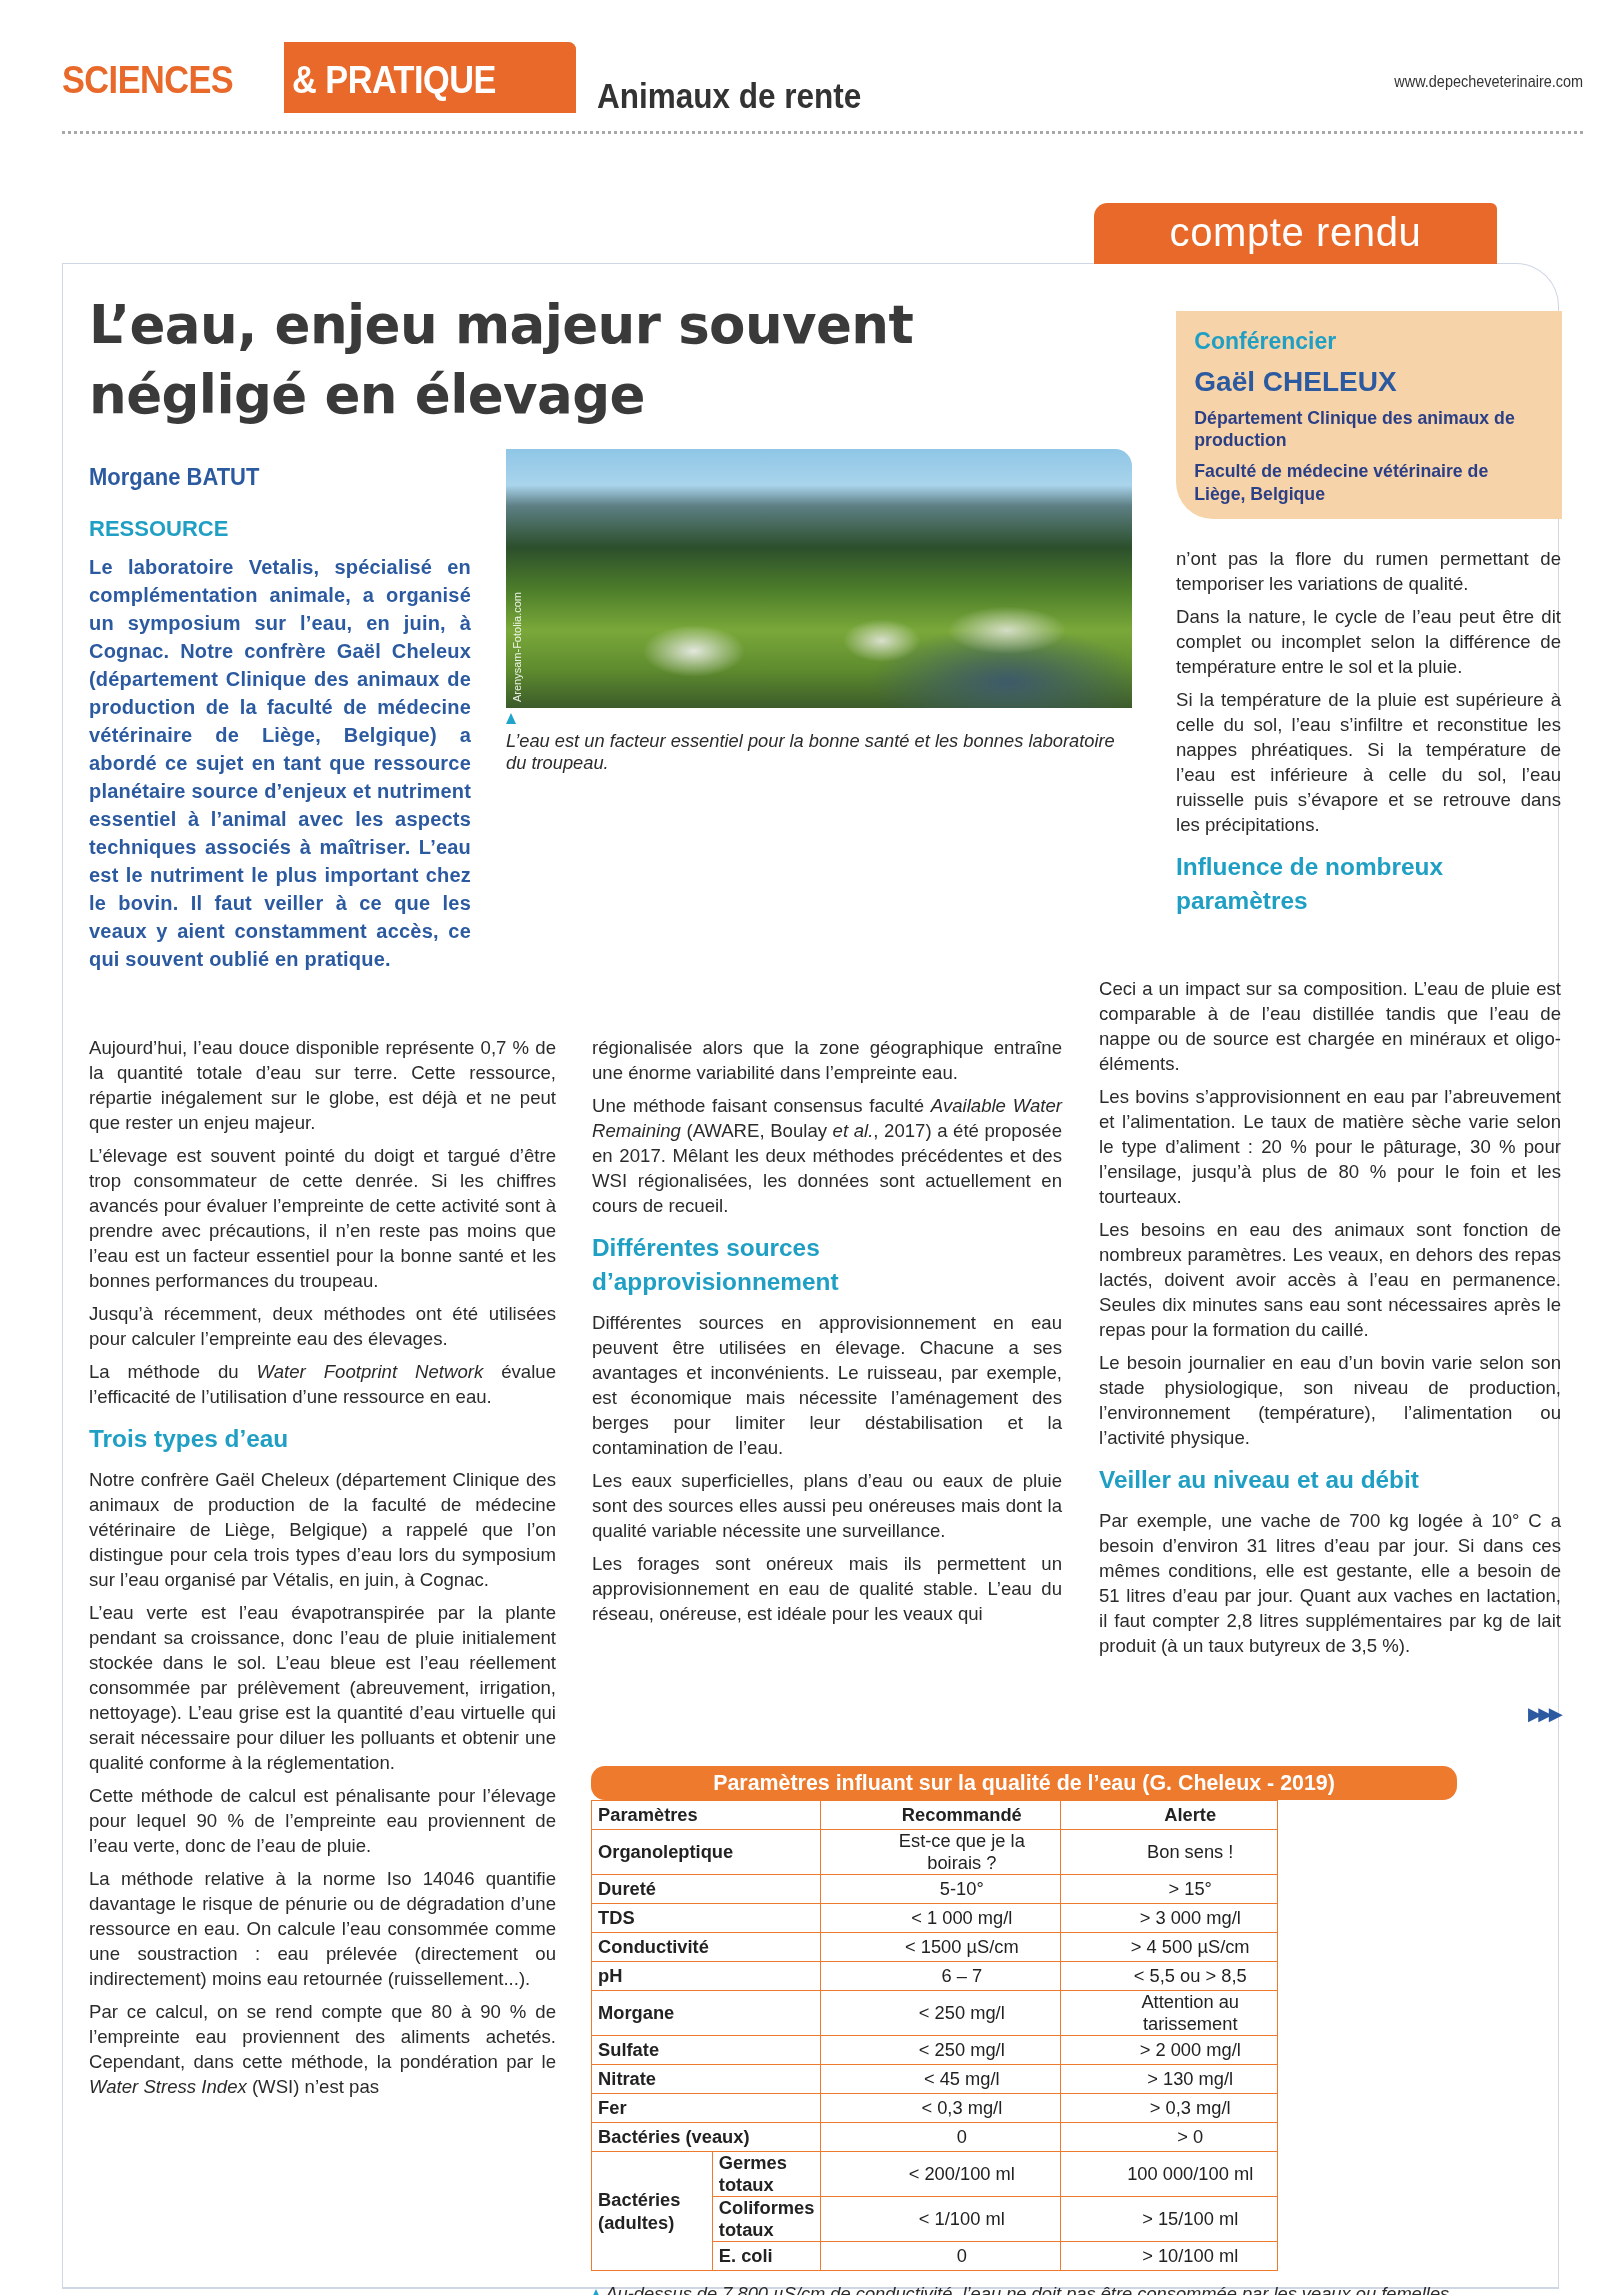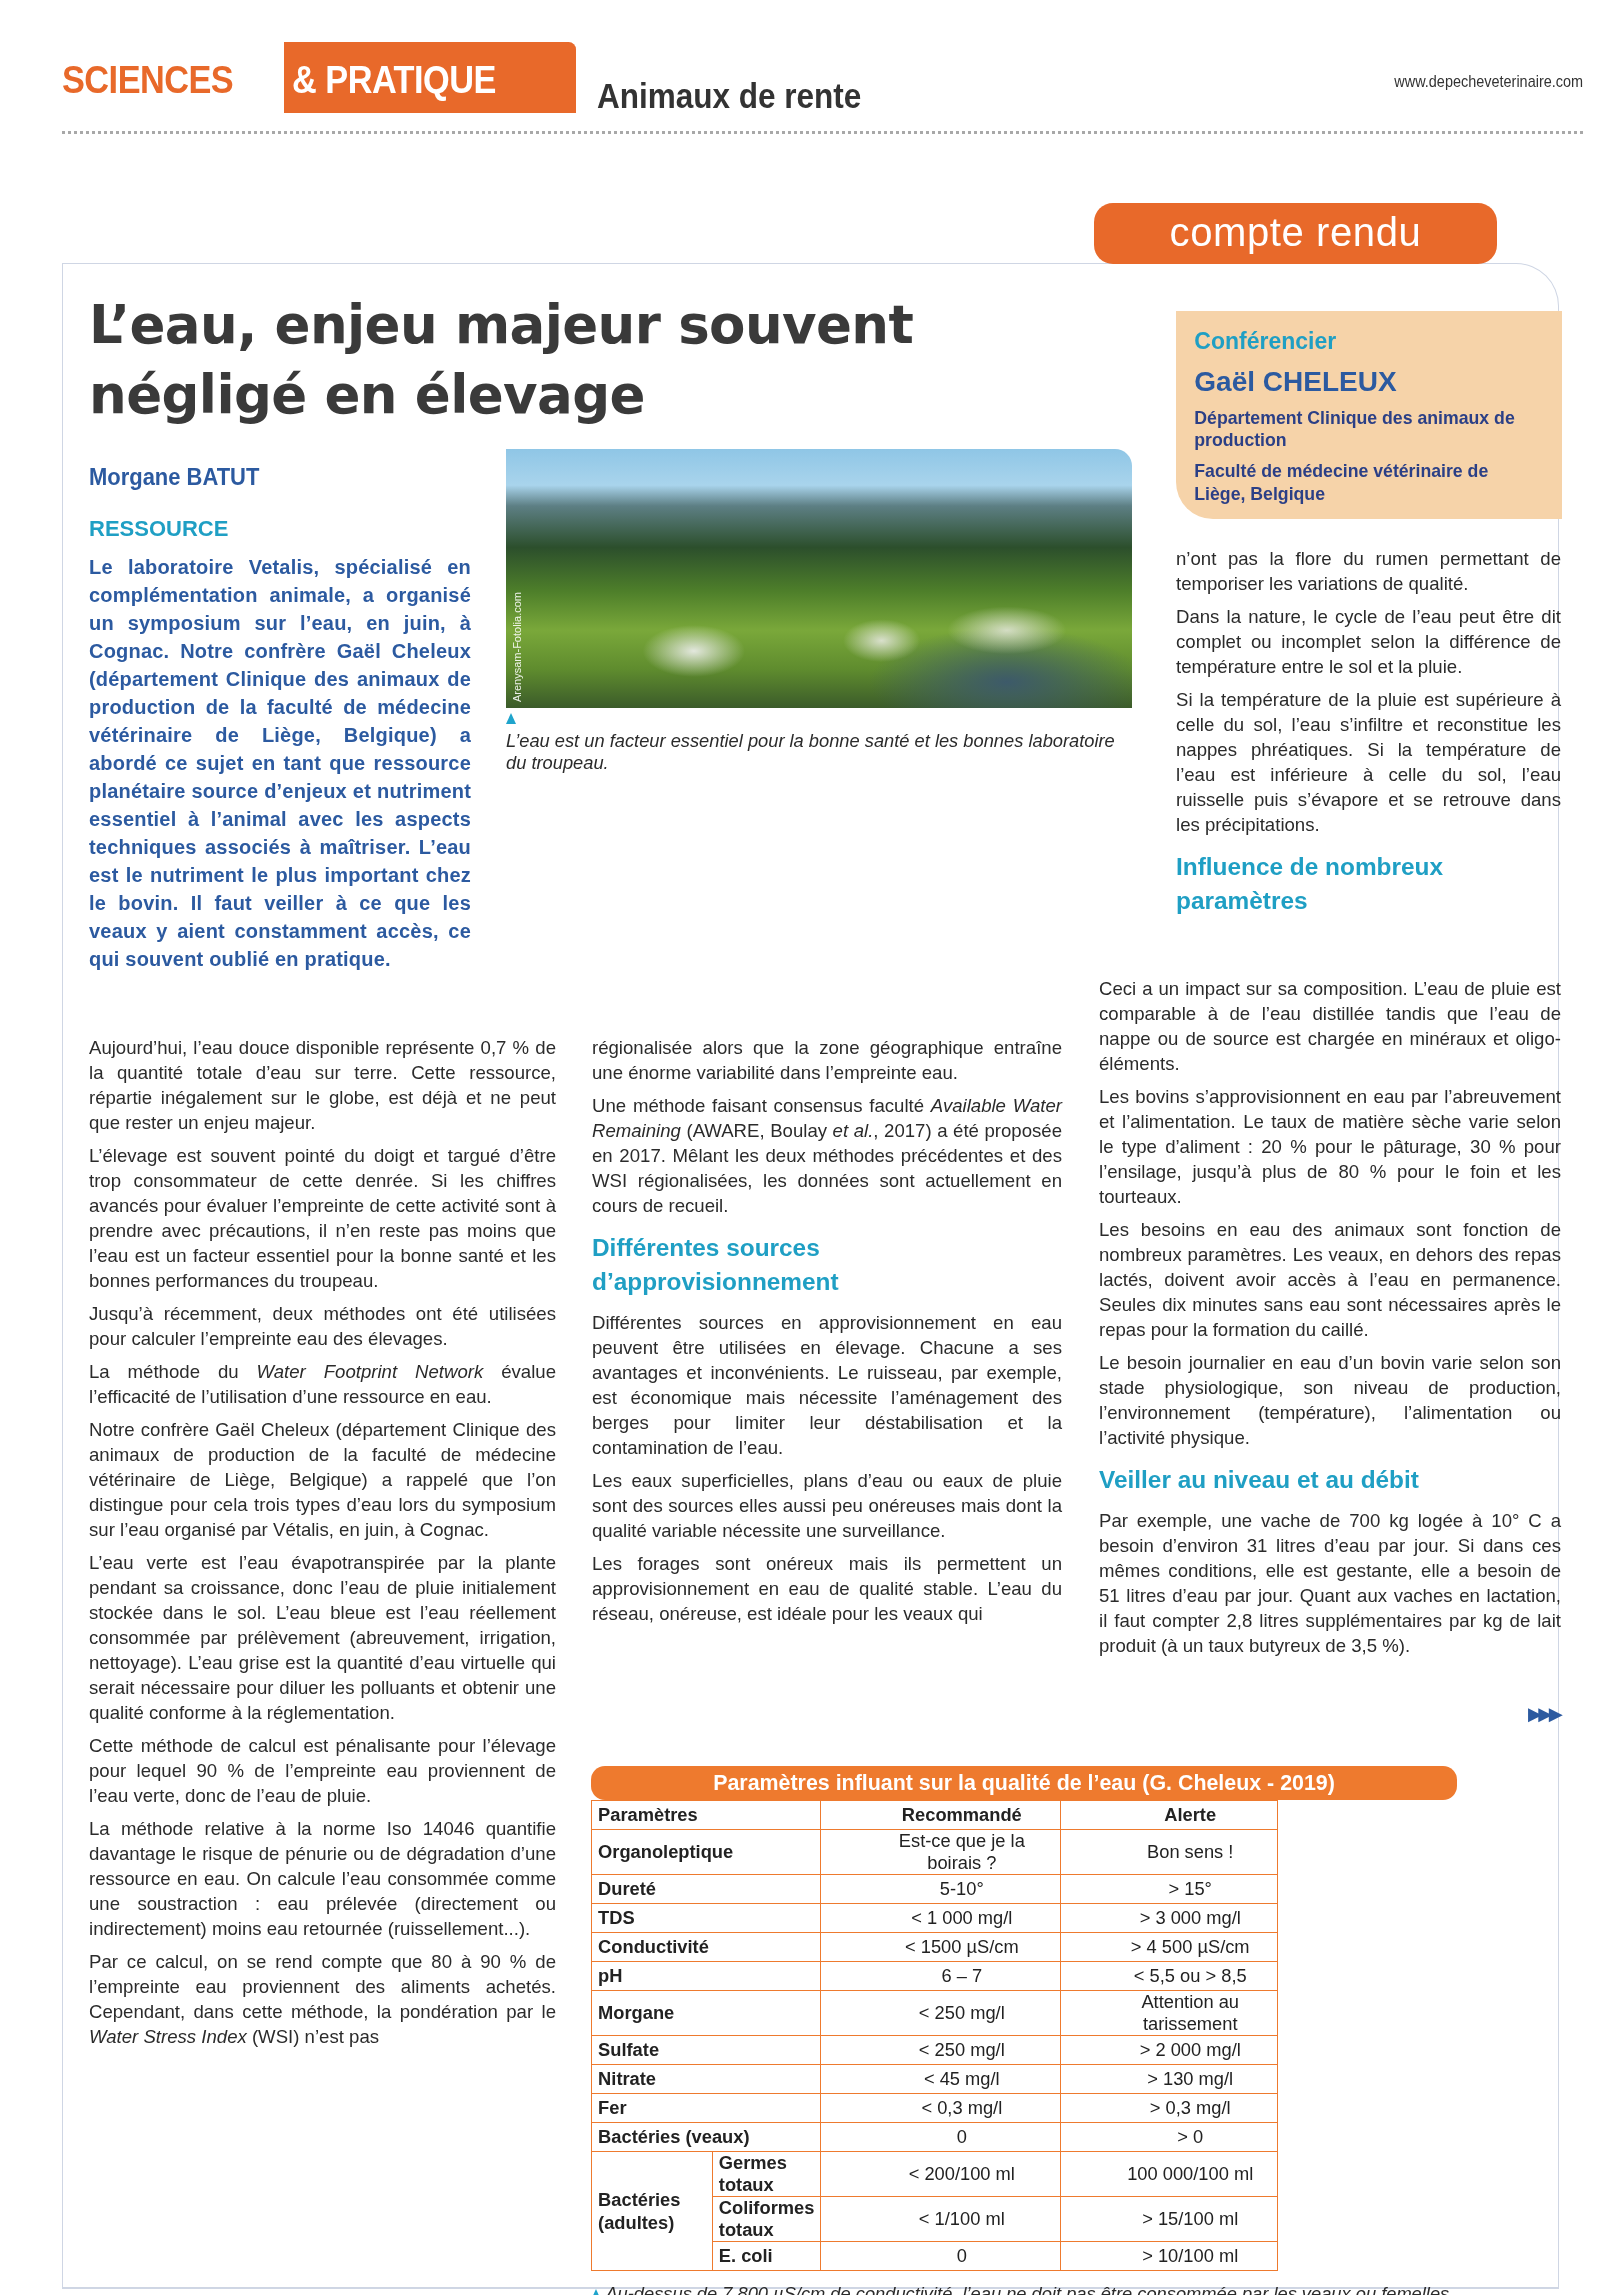--- a/index.html
+++ b/index.html
@@ -8,21 +8,21 @@
 
   
   .hdr-sciences { position: absolute; left: 62px; top: 58px; font-family: "Liberation Sans", sans-serif; font-weight: bold; font-size: 39px; color: #e8692a; letter-spacing: -0.6px; transform: scaleX(0.88); transform-origin: left top; line-height: 43px; }
   .hdr-pratique-box { position: absolute; left: 284px; top: 42px; width: 292px; height: 71px; background: #e8692a; border-top-right-radius: 7.3px; }
   .hdr-pratique { position: absolute; left: 292px; top: 58px; font-weight: bold; font-size: 39px; color: #ffffff; letter-spacing: -0.6px; transform: scaleX(0.88); transform-origin: left top; line-height: 43px; white-space: nowrap; }
   .hdr-rubrique { position: absolute; left: 597px; top: 76px; font-weight: bold; font-size: 35px; color: #333; transform: scaleX(0.9); transform-origin: left top; white-space: nowrap; }
   .hdr-url { position: absolute; right: 37px; top: 72px; font-size: 17px; color: #333; transform: scaleX(0.85); transform-origin: right top; white-space: nowrap; }
   .hdr-dots { position: absolute; left: 62px; right: 37px; top: 131px; height: 3.7px; border-top: 3.1px dotted #a8a8a8; }
 
   
-  .cr-tab { position: absolute; left: 1094px; top: 203px; width: 403px; height: 61px; background: #e8692a; border-top-left-radius: 13.4px; border-top-right-radius: 6.1px; color: #fff; font-size: 40px; text-align: center; line-height: 59px; letter-spacing: 0.6px; border-radius: 19px; }
+  .cr-tab { position: absolute; left: 1094px; top: 203px; width: 403px; height: 61px; background: #e8692a; border-top-left-radius: 13.4px; border-top-right-radius: 6.1px; color: #fff; font-size: 40px; text-align: center; line-height: 59px; letter-spacing: 0.6px; }
   .frame { position: absolute; left: 62px; top: 263px; width: 1497px; height: 2026px; border: 1.8px solid #cfd6e4; border-top-right-radius: 43px; border-bottom: 2.4px solid #cfd6e4; }
 
   
   .title { position: absolute; left: 89px; top: 290px; width: 1050px; font-family: "DejaVu Sans", sans-serif; font-weight: bold; font-size: 53px; line-height: 70px; color: #3a3a3a; letter-spacing: -0.6px; }
   .author { position: absolute; left: 89px; top: 463px; font-weight: bold; font-size: 24.4px; color: #2c5aa0; transform: scaleX(0.9); transform-origin: left top; }
 
   
   .speaker { position: absolute; left: 1176px; top: 311px; width: 386px; height: 208px; background: #f6d3a9; border-bottom-left-radius: 37px; padding: 12.2px 18.3px; }
   .speaker .label { font-weight: bold; font-size: 23px; color: #1f9fc4; margin-top: 4.9px; }
   .speaker .name { font-weight: bold; font-size: 28px; color: #2c5aa0; margin-top: 11px; }
@@ -101,20 +101,21 @@
 <div class="caption">
   <span class="tri"></span>
   <div class="txt">L’eau est un facteur essentiel pour la bonne santé et les bonnes laboratoire du troupeau.</div>
 </div>
 
 <div class="col col1">
   <p>Aujourd’hui, l’eau douce disponible représente 0,7 % de la quantité totale d’eau sur terre. Cette ressource, répartie inégalement sur le globe, est déjà et ne peut que rester un enjeu majeur.</p>
   <p>L’élevage est souvent pointé du doigt et targué d’être trop consommateur de cette denrée. Si les chiffres avancés pour évaluer l’empreinte de cette activité sont à prendre avec précautions, il n’en reste pas moins que l’eau est un facteur essentiel pour la bonne santé et les bonnes performances du troupeau.</p>
   <p>Jusqu’à récemment, deux méthodes ont été utilisées pour calculer l’empreinte eau des élevages.</p>
   <p><span>La méthode du </span><i>Water Footprint Network</i><span> évalue l’efficacité de l’utilisation d’une ressource en eau.</span></p>
+  <h3>Trois types d’eau</h3>
   <p>Notre confrère Gaël Cheleux (département Clinique des animaux de production de la faculté de médecine vétérinaire de Liège, Belgique) a rappelé que l’on distingue pour cela trois types d’eau lors du symposium sur l’eau organisé par Vétalis, en juin, à Cognac.</p>
   <p>L’eau verte est l’eau évapotranspirée par la plante pendant sa croissance, donc l’eau de pluie initialement stockée dans le sol. L’eau bleue est l’eau réellement consommée par prélèvement (abreuvement, irrigation, nettoyage). L’eau grise est la quantité d’eau virtuelle qui serait nécessaire pour diluer les polluants et obtenir une qualité conforme à la réglementation.</p>
   <p>Cette méthode de calcul est pénalisante pour l’élevage pour lequel 90 % de l’empreinte eau proviennent de l’eau verte, donc de l’eau de pluie.</p>
   <p>La méthode relative à la norme Iso 14046 quantifie davantage le risque de pénurie ou de dégradation d’une ressource en eau. On calcule l’eau consommée comme une soustraction : eau prélevée (directement ou indirectement) moins eau retournée (ruissellement...).</p>
   <p><span>Par ce calcul, on se rend compte que 80 à 90 % de l’empreinte eau proviennent des aliments achetés. Cependant, dans cette méthode, la pondération par le </span><i>Water Stress Index</i><span> (WSI) n’est pas</span></p>
 </div>
 
 <div class="col col2">
   <p>régionalisée alors que la zone géographique entraîne une énorme variabilité dans l’empreinte eau.</p>
   <p><span>Une méthode faisant consensus faculté </span><i>Available Water Remaining</i><span> (AWARE, Boulay </span><i>et al.</i><span>, 2017) a été proposée en 2017. Mêlant les deux méthodes précédentes et des WSI régionalisées, les données sont actuellement en cours de recueil.</span></p>

